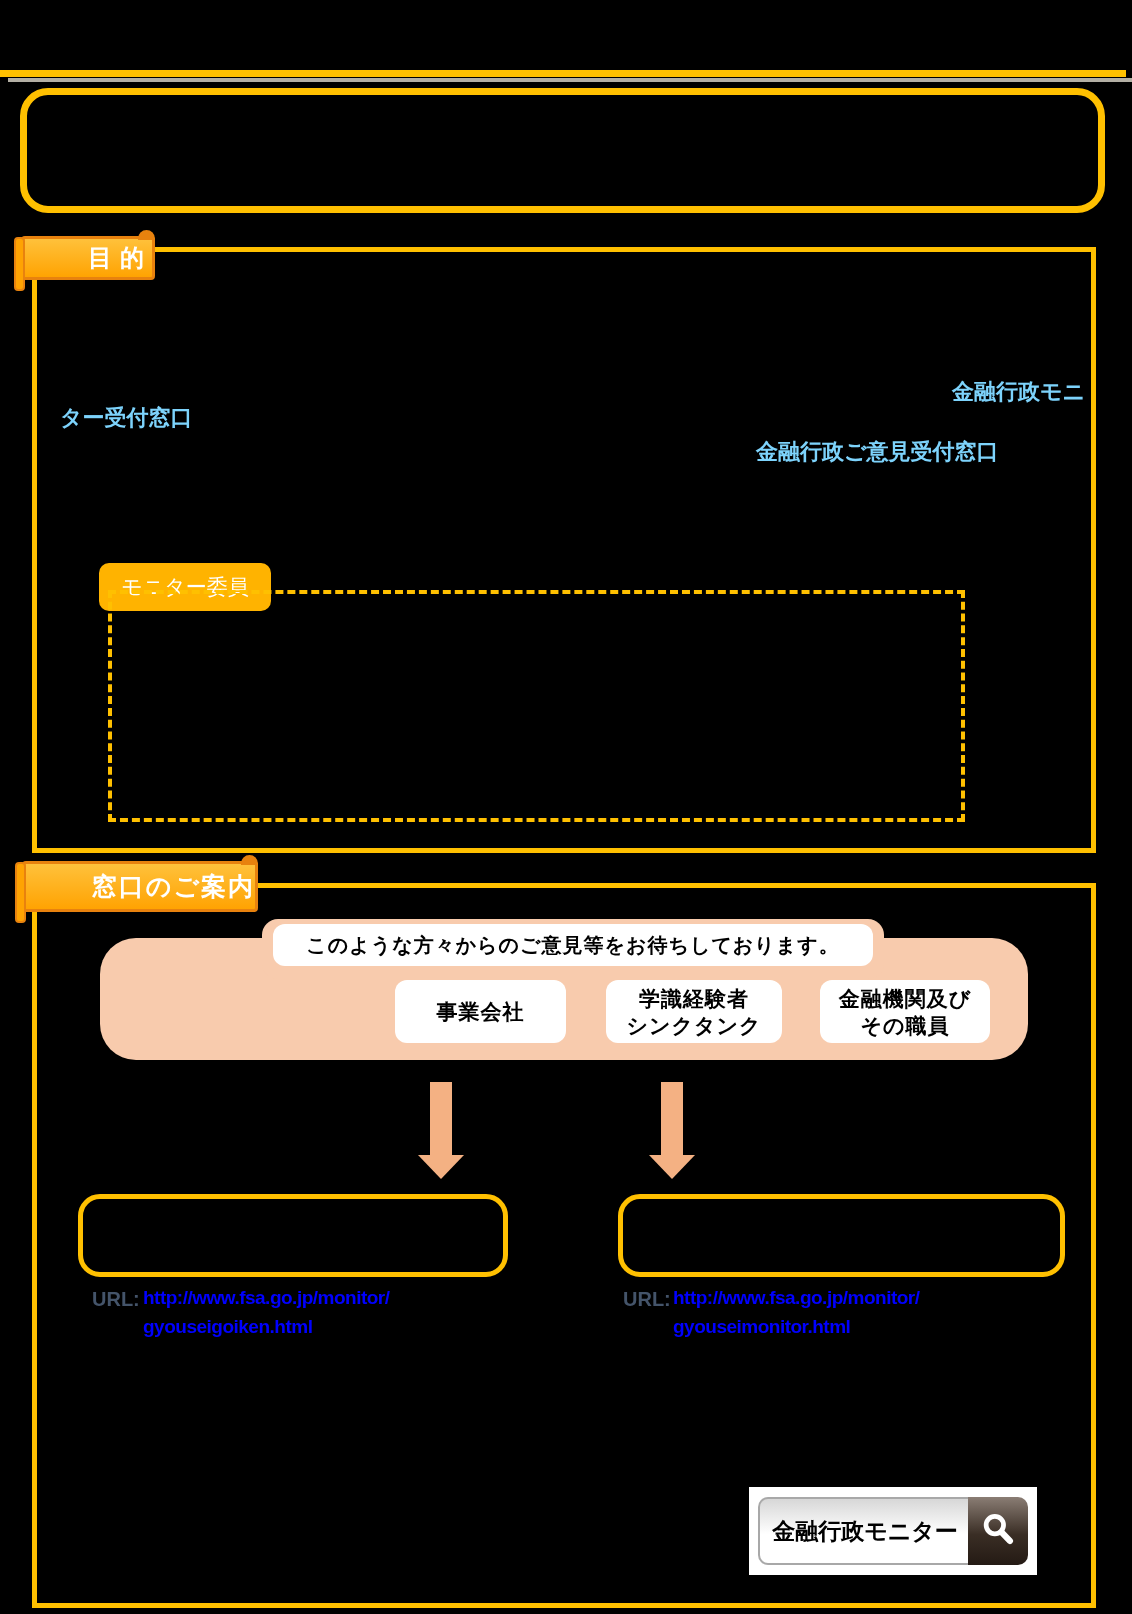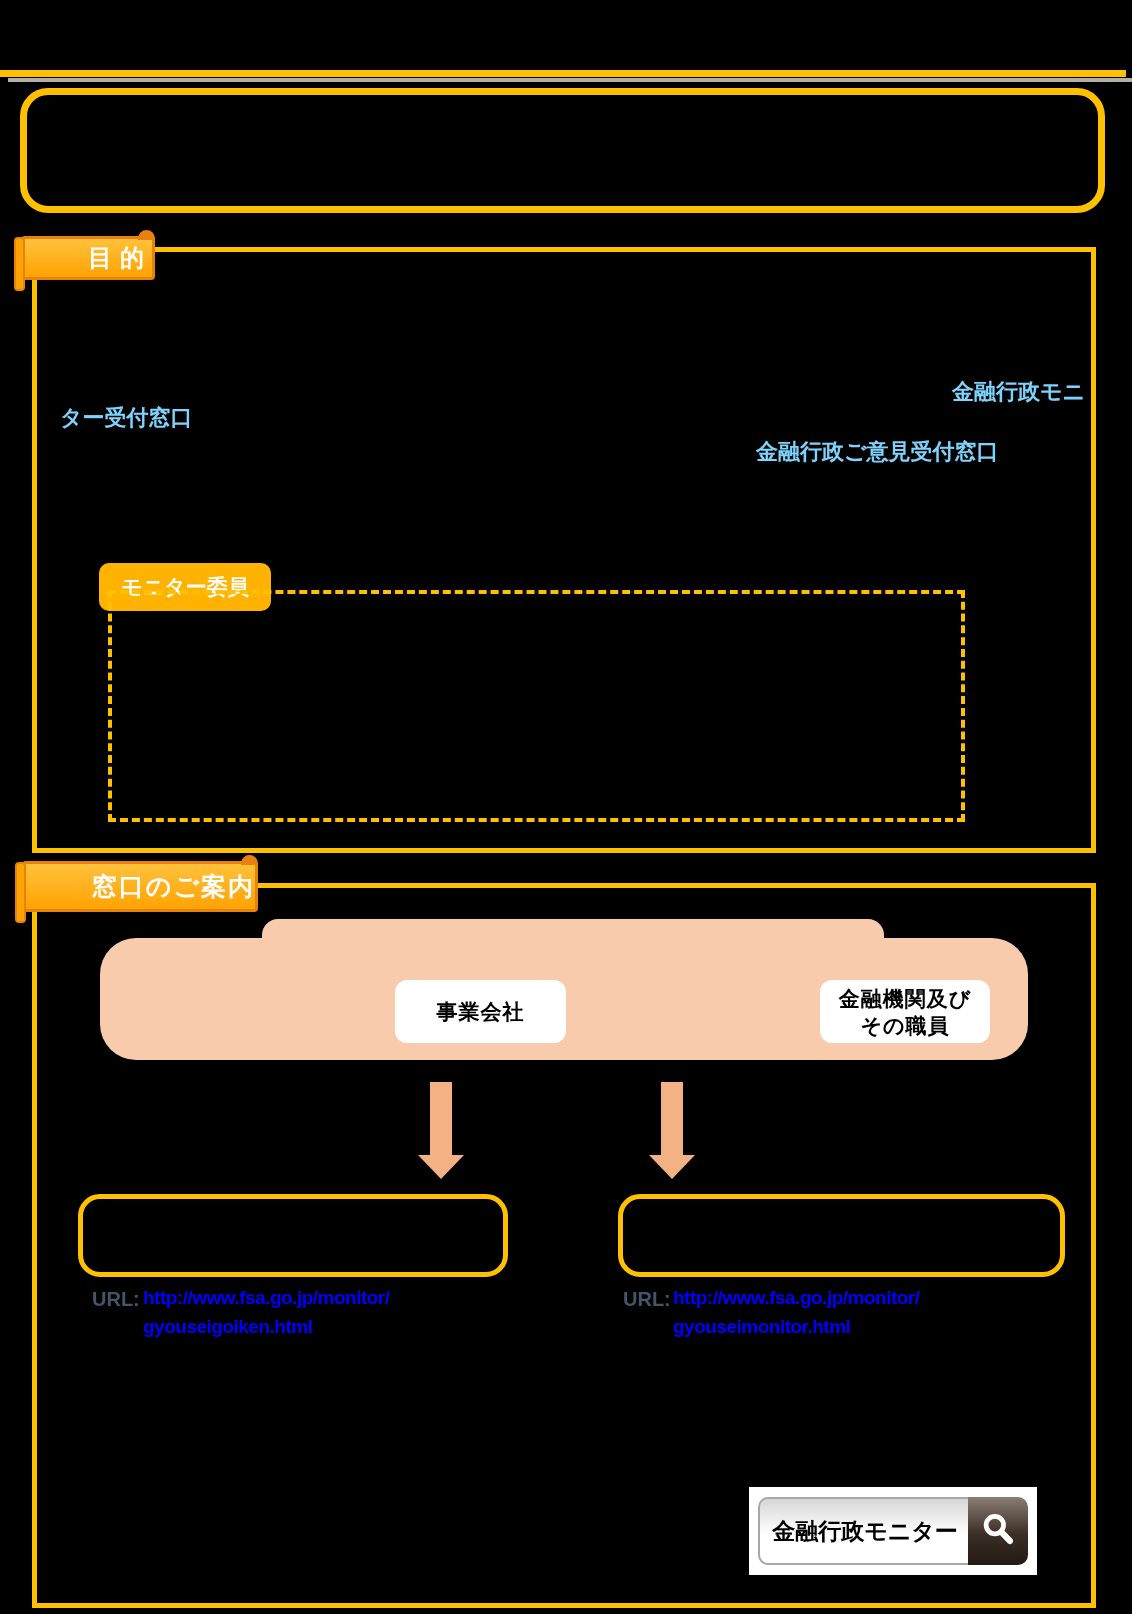--- a/index.html
+++ b/index.html
@@ -26,21 +26,21 @@
           box-sizing:border-box;}
   .ribbon::before{content:"";position:absolute;left:-10px;top:-2px;width:7px;height:calc(100% + 12px);
           background:#FFA302;border:2px solid #E8820E;border-radius:4px;}
   .ribbon::after{content:"";position:absolute;right:-3px;top:-9px;width:17px;height:10px;
           background:#E8820E;border-radius:9px 9px 0 0;}
   .ribbon-purpose{left:21px;top:236px;width:134px;height:44px;font-size:24px;letter-spacing:8px;}
   .ribbon-guide{left:22px;top:861px;width:236px;height:51px;font-size:25px;letter-spacing:2px;}
 
   
   .monitor-chip{left:99px;top:563px;width:172px;height:48px;background:#FFB300;border-radius:10px;
-          color:#fff;font-weight:bold;font-size:21px;display:flex;align-items:center;justify-content:center;}
+          color:#fff;font-weight:normal;font-size:21px;display:flex;align-items:center;justify-content:center;}
   .dashed-box{left:108px;top:590px;width:857px;height:232px;border:4px dashed #FFC000;box-sizing:border-box;}
 
   
   .redtext{color:#7dd3fc;font-weight:bold;font-size:22px;white-space:nowrap;}
   .red1{left:952px;top:377px;}
   .red2{left:60px;top:403px;}
   .red3{left:756px;top:437px;}
 
   
   .peach-container{left:100px;top:938px;width:928px;height:122px;border-radius:36px;background:#F8CBAD;}
@@ -111,24 +111,31 @@
   </div>
   <div class="abs dashed-box"></div>
 
   <div class="abs section-box sec2"></div>
   <div class="abs ribbon ribbon-guide">
     <span>窓口のご案内</span>
   </div>
 
   <div class="abs peach-container"></div>
   <div class="abs peach-tab"></div>
+  <div class="abs banner-white">
+    <span>このような方々からのご意見等をお待ちしております。</span>
+  </div>
 
   <div class="abs aud aud2">
     <span>事業会社</span>
     <span></span>
+  </div>
+  <div class="abs aud aud3">
+    <span>学識経験者</span>
+    <span>シンクタンク</span>
   </div>
   <div class="abs aud aud4">
     <span>金融機関及び</span>
     <span>その職員</span>
   </div>
 
   <div class="abs arrow-shaft shaft1"></div>
   <div class="abs arrow-head head1"></div>
   <div class="abs arrow-shaft shaft2"></div>
   <div class="abs arrow-head head2"></div>

